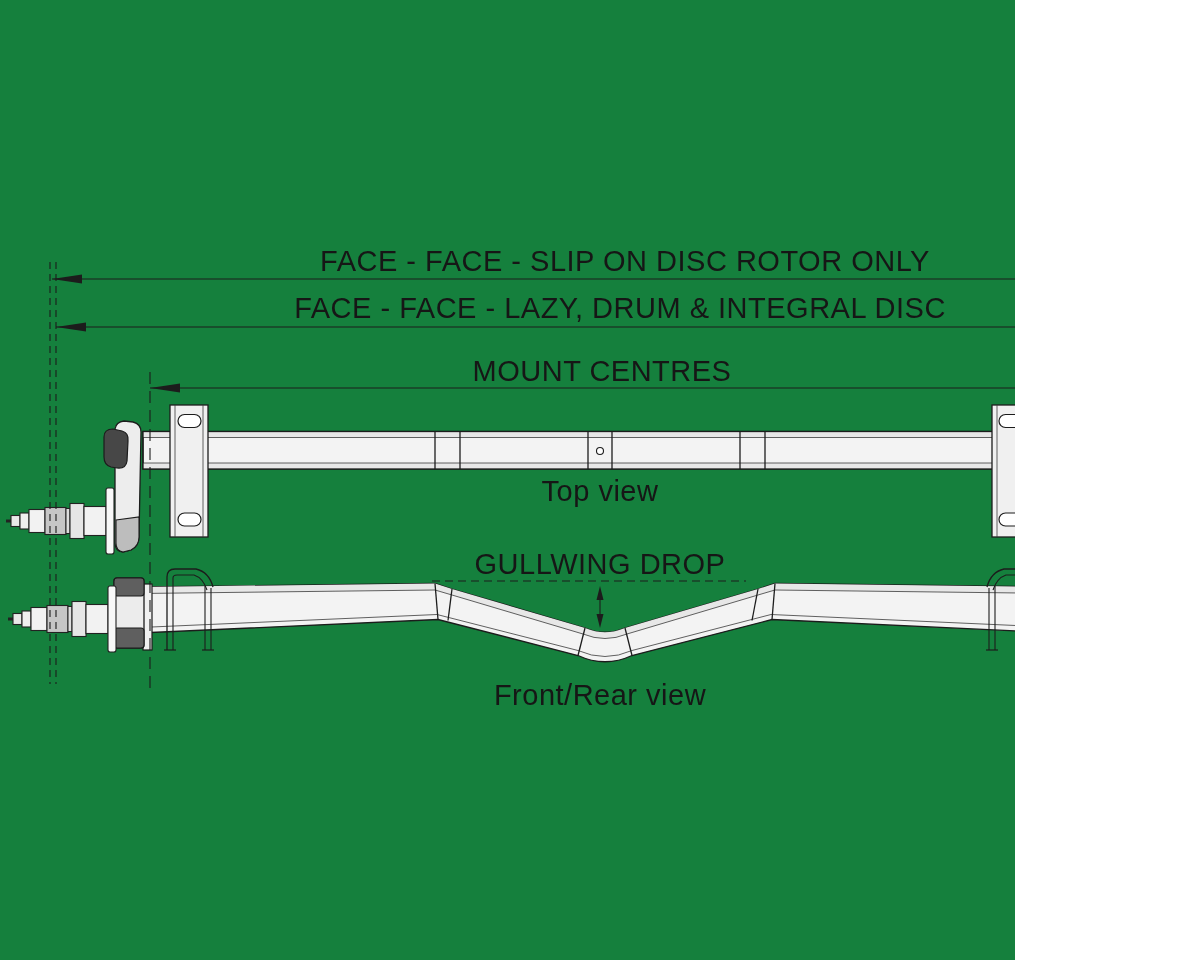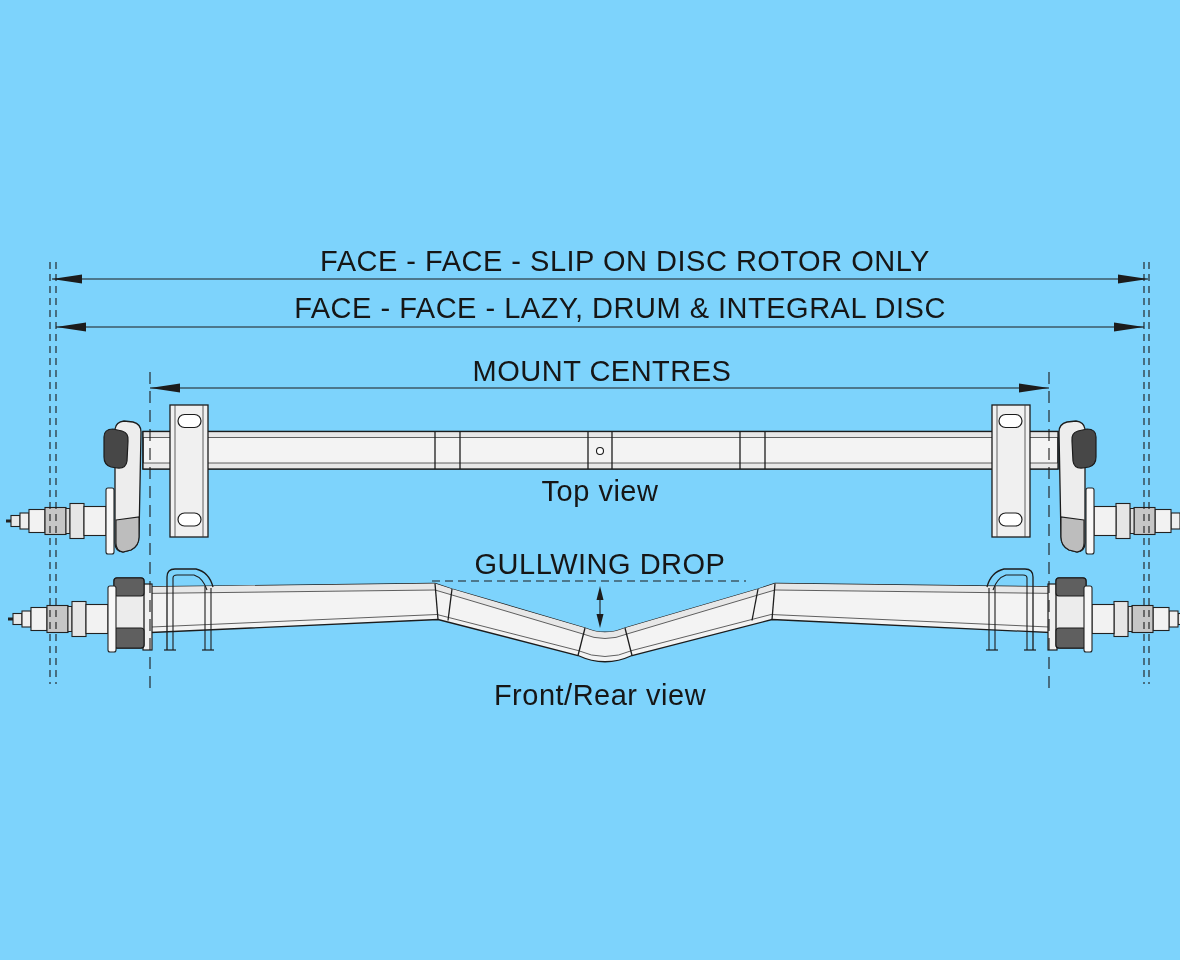--- a/index.html
+++ b/index.html
@@ -1,16 +1,16 @@
 <!DOCTYPE html>
 <html><head>
 <meta charset="utf-8">
 <style>
   html,body{margin:0;padding:0;background:#ffffff;}
-  .stage{position:relative;width:1180px;height:960px;background:#7dd3fc;overflow:hidden;}
+  .stage{position:relative;width:1015px;height:960px;background:#15803d;overflow:hidden;}
   svg{display:block;}
   text{font-family:"Liberation Sans","DejaVu Sans",sans-serif;fill:#161616;}
   .anno{font-size:29px;letter-spacing:0.5px;}
   .outline{stroke:#1c1c1c;stroke-width:1.3;fill:none;}
   .thin{stroke:#3a3a3a;stroke-width:0.8;fill:none;}
   .dim{stroke:#1c1c1c;stroke-width:1.1;fill:none;}
   .dashv{stroke:#1c1c1c;stroke-width:1.1;fill:none;stroke-dasharray:7 5;}
   .dashc{stroke:#1c1c1c;stroke-width:1.1;fill:none;stroke-dasharray:12 7;}
   .arrow{fill:#1c1c1c;stroke:none;}
 </style>

